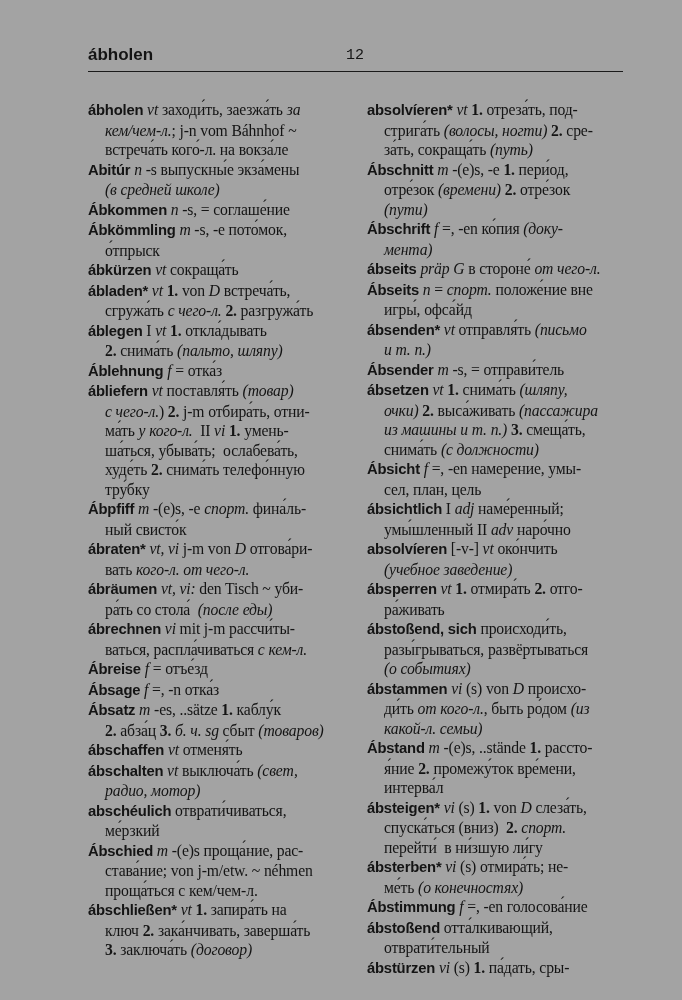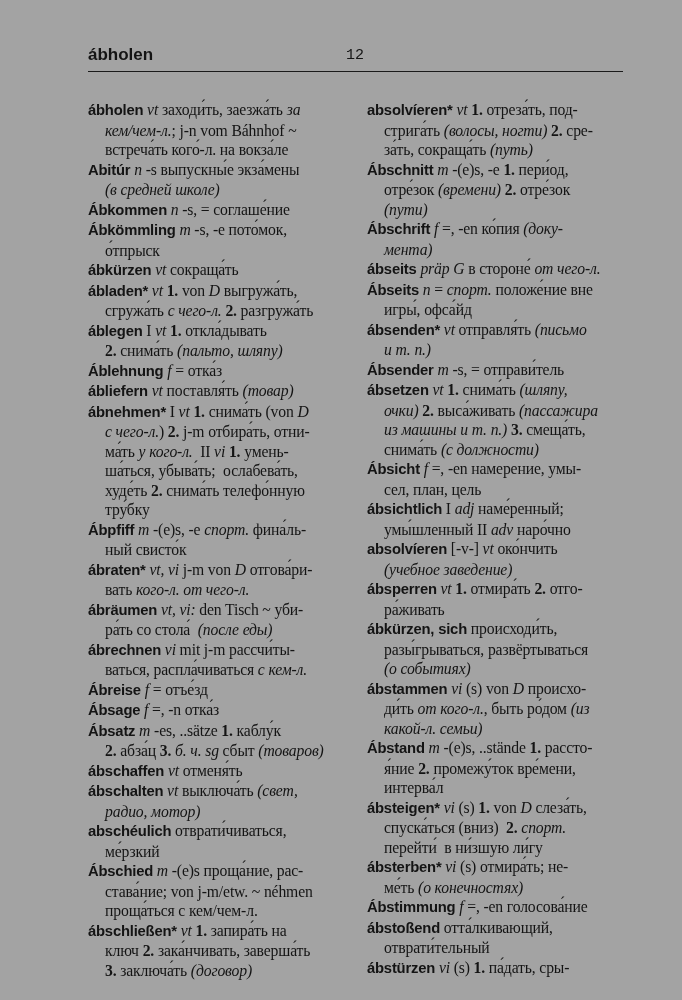--- a/index.html
+++ b/index.html
@@ -70,35 +70,34 @@
           <div class="line"><span class="s-h">Ábkommen</span><span class="s-r"> </span><span class="s-i">n</span><span class="s-r"> -s, = соглаше́ние</span></div>
         </div>
         <div class="entry">
           <div class="line"><span class="s-h">Ábkömmling</span><span class="s-r"> </span><span class="s-i">m</span><span class="s-r"> -s, -e пото́мок,</span></div>
           <div class="line cont"><span class="s-r">о́тпрыск</span></div>
         </div>
         <div class="entry">
           <div class="line"><span class="s-h">ábkürzen</span><span class="s-r"> </span><span class="s-i">vt</span><span class="s-r"> сокраща́ть</span></div>
         </div>
         <div class="entry">
-          <div class="line"><span class="s-h">ábladen*</span><span class="s-r"> </span><span class="s-i">vt</span><span class="s-r"> </span><span class="s-b">1.</span><span class="s-r"> von </span><span class="s-i">D</span><span class="s-r"> выгружа́ть,</span></div>
+          <div class="line"><span class="s-h">ábladen*</span><span class="s-r"> </span><span class="s-i">vt</span><span class="s-r"> </span><span class="s-b">1.</span><span class="s-r"> von </span><span class="s-i">D</span><span class="s-r"> встреча́ть,</span></div>
           <div class="line cont"><span class="s-r">сгружа́ть </span><span class="s-i">с чего-л.</span><span class="s-r"> </span><span class="s-b">2.</span><span class="s-r"> разгружа́ть</span></div>
         </div>
         <div class="entry">
           <div class="line"><span class="s-h">áblegen</span><span class="s-r"> I </span><span class="s-i">vt</span><span class="s-r"> </span><span class="s-b">1.</span><span class="s-r"> откла́дывать</span></div>
           <div class="line cont"><span class="s-b">2.</span><span class="s-r"> снима́ть </span><span class="s-i">(пальто, шляпу)</span></div>
         </div>
         <div class="entry">
           <div class="line"><span class="s-h">Áblehnung</span><span class="s-r"> </span><span class="s-i">f</span><span class="s-r"> = отка́з</span></div>
         </div>
         <div class="entry">
           <div class="line"><span class="s-h">ábliefern</span><span class="s-r"> </span><span class="s-i">vt</span><span class="s-r"> поставля́ть </span><span class="s-i">(товар)</span></div>
         </div>
         <div class="entry">
-          <div class="line"><span class="s-h">ábnehmen*</span><span class="s-r"> I </span><span class="s-i">vt</span><span class="s-r"> </span><span class="s-b">1.</span><span class="s-r"> снима́ть (von </span><span class="s-i">D</span></div>
           <div class="line cont"><span class="s-i">с чего-л.</span><span class="s-r">) </span><span class="s-b">2.</span><span class="s-r"> j-m отбира́ть, отни-</span></div>
           <div class="line cont"><span class="s-r">ма́ть </span><span class="s-i">у кого-л.</span><span class="s-r">  II </span><span class="s-i">vi</span><span class="s-r"> </span><span class="s-b">1.</span><span class="s-r"> умень-</span></div>
           <div class="line cont"><span class="s-r">ша́ться, убыва́ть;  ослабева́ть,</span></div>
           <div class="line cont"><span class="s-r">худе́ть </span><span class="s-b">2.</span><span class="s-r"> снима́ть телефо́нную</span></div>
           <div class="line cont"><span class="s-r">тру́бку</span></div>
         </div>
         <div class="entry">
           <div class="line"><span class="s-h">Ábpfiff</span><span class="s-r"> </span><span class="s-i">m</span><span class="s-r"> -(e)s, -e </span><span class="s-i">спорт.</span><span class="s-r"> фина́ль-</span></div>
           <div class="line cont"><span class="s-r">ный свисто́к</span></div>
         </div>
@@ -191,21 +190,21 @@
         </div>
         <div class="entry">
           <div class="line"><span class="s-h">absolvíeren</span><span class="s-r"> [-v-] </span><span class="s-i">vt</span><span class="s-r"> око́нчить</span></div>
           <div class="line cont"><span class="s-i">(учебное заведение)</span></div>
         </div>
         <div class="entry">
           <div class="line"><span class="s-h">ábsperren</span><span class="s-r"> </span><span class="s-i">vt</span><span class="s-r"> </span><span class="s-b">1.</span><span class="s-r"> отмира́ть </span><span class="s-b">2.</span><span class="s-r"> отго-</span></div>
           <div class="line cont"><span class="s-r">ра́живать</span></div>
         </div>
         <div class="entry">
-          <div class="line"><span class="s-h">ábkürzen, sich</span><span class="s-r"> происходи́ть,</span></div>
+          <div class="line"><span class="s-h">ábstoßend, sich</span><span class="s-r"> происходи́ть,</span></div>
           <div class="line cont"><span class="s-r">разы́грываться, развёртываться</span></div>
           <div class="line cont"><span class="s-i">(о событиях)</span></div>
         </div>
         <div class="entry">
           <div class="line"><span class="s-h">ábstammen</span><span class="s-r"> </span><span class="s-i">vi</span><span class="s-r"> (s) von </span><span class="s-i">D</span><span class="s-r"> происхо-</span></div>
           <div class="line cont"><span class="s-r">ди́ть </span><span class="s-i">от кого-л.</span><span class="s-r">, быть ро́дом </span><span class="s-i">(из</span></div>
           <div class="line cont"><span class="s-i">какой-л. семьи)</span></div>
         </div>
         <div class="entry">
           <div class="line"><span class="s-h">Ábstand</span><span class="s-r"> </span><span class="s-i">m</span><span class="s-r"> -(e)s, ..stände </span><span class="s-b">1.</span><span class="s-r"> рассто-</span></div>

